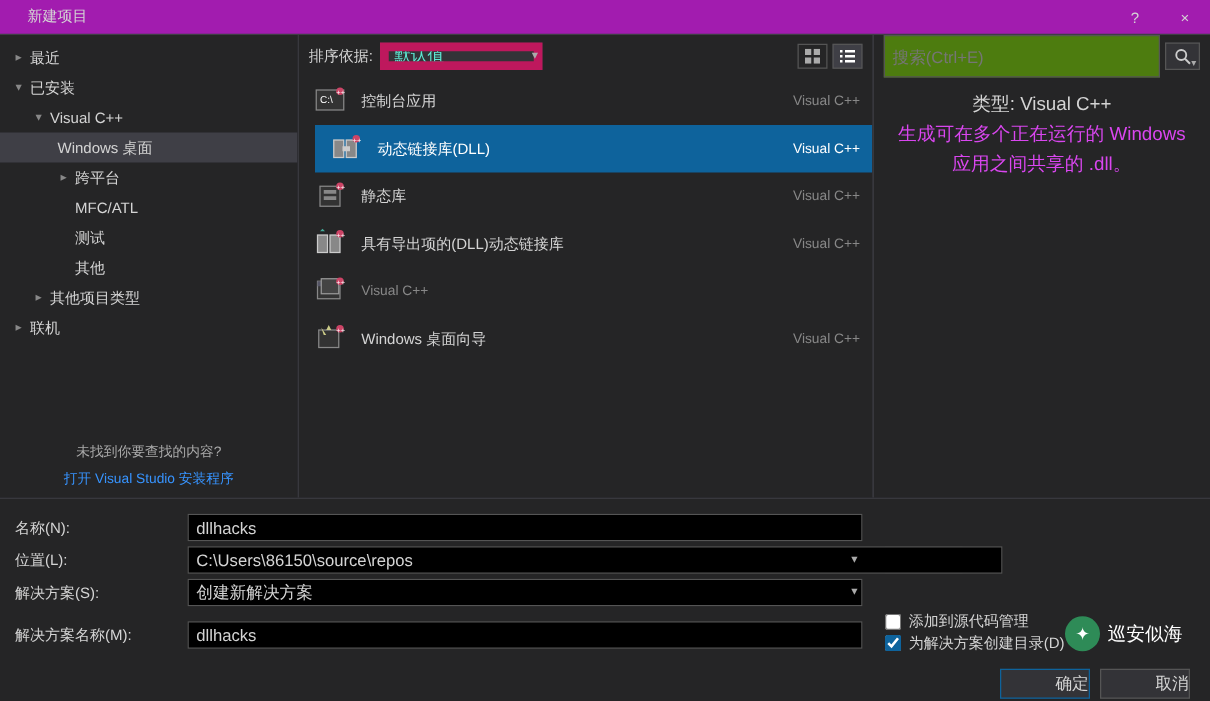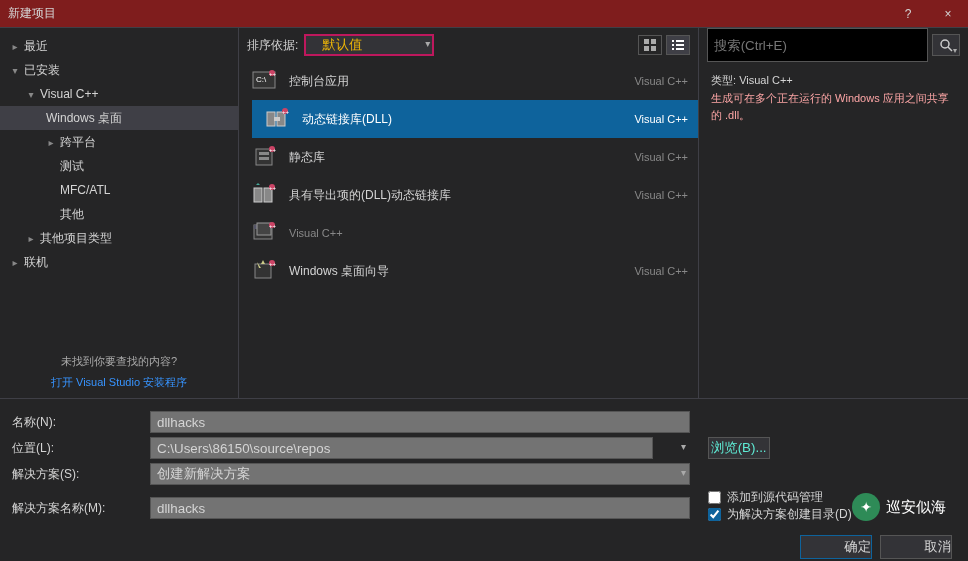--- a/index.html
+++ b/index.html
@@ -10,23 +10,23 @@
   font-size: 12px;
   width: 968px;
   height: 561px;
   overflow: hidden;
 }
 .titlebar {
   display: flex;
   align-items: center;
   justify-content: space-between;
   height: 28px;
-  background: #7f1d1d;
+  background: #a21caf;
   border-bottom: 1px solid #3f3f46;
-  padding-left: 8px;
+  padding-left: 22px;
 }
 .titlebar-title { font-size: 12px; color: #d4d4d4; }
 .titlebar-controls { display: flex; }
 .titlebar-btn { width: 40px; height: 28px; display: flex; align-items: center; justify-content: center; color: #d4d4d4; font-size: 12px; }
 .main-area { display: flex; height: 370px; }
 .left-nav {
   width: 238px;
   background: #252526;
   padding-top: 6px;
   overflow: auto;
@@ -70,25 +70,25 @@
 .center-header {
   display: flex;
   align-items: center;
   height: 34px;
   padding: 0 8px;
   gap: 6px;
 }
 .center-header label { color: #d4d4d4; font-size: 12px; }
 .sortby-select {
   background: #333337;
-  border: 2px solid #be185d;
-  color: #eab308;
+  border: 7px solid #be185d;
+  color: #5eead4;
   height: 22px;
   width: 130px;
-  padding: 0 16px;
+  padding: 0 4px;
 }
 .view-toggle { margin-left: auto; display: flex; gap: 4px; }
 .view-btn {
   width: 24px; height: 20px;
   border: 1px solid #555;
   display: flex; align-items: center; justify-content: center;
   color: #aaa;
 }
 .view-btn.active { background: #3f3f46; color: #fff; }
 .template-list { flex: 1; overflow: auto; }
@@ -119,51 +119,51 @@
 }
 .right-header {
   height: 34px;
   display: flex;
   align-items: center;
   padding: 0 8px;
   gap: 4px;
 }
 .search-input {
   flex: 1;
-  background: #000000;
+  background: #4d7c0f;
   border: 1px solid #555;
   color: #d4d4d4;
   height: 22px;
   padding: 16px 6px;
 }
 .search-btn {
   width: 28px; height: 22px;
   background: #333337;
   border: 1px solid #555;
   display: flex; align-items: center; justify-content: center;
   color: #d4d4d4;
   position: relative;
 }
-.right-desc { padding: 10px 12px; font-size: 11px; line-height: 1.6; }
+.right-desc { padding: 10px 12px; font-size: 15px; line-height: 1.6; text-align: center; }
 .right-desc .type-label { color: #d4d4d4; }
-.right-desc .desc-text { color: #fca5a5; }
+.right-desc .desc-text { color: #d946ef; }
 .form-area {
   border-top: 1px solid #3f3f46;
   padding: 8px 12px;
   background: #252526;
 }
 .form-row {
   display: flex;
   align-items: center;
   margin: 4px 0;
   gap: 8px;
 }
 .form-label { width: 130px; color: #d4d4d4; }
 .form-input {
-  background: #737373;
+  background: #000000;
   border: 1px solid #555;
   color: #d4d4d4;
   height: 22px;
   padding: 0 6px;
 }
 .form-input.long { width: 520px; }
 .dropdown-wrap { position: relative; display: inline-block; }
 .dropdown-wrap .caret {
   position: absolute; right: 4px; top: 4px;
   color: #aaa; font-size: 10px; pointer-events: none;
@@ -239,25 +239,25 @@
     </div>
     <div class="nav-item l3 selected">
       <span class="nav-label">Windows 桌面</span>
     </div>
     <div class="nav-item l3">
       <span class="nav-arrow">▸</span>
       <span class="nav-label">跨平台</span>
     </div>
     <div class="nav-item l3">
       <span class="nav-arrow"></span>
-      <span class="nav-label">测试</span>
+      <span class="nav-label">MFC/ATL</span>
     </div>
     <div class="nav-item l3">
       <span class="nav-arrow"></span>
-      <span class="nav-label">MFC/ATL</span>
+      <span class="nav-label">测试</span>
     </div>
     <div class="nav-item l3">
       <span class="nav-arrow"></span>
       <span class="nav-label">其他</span>
     </div>
     <div class="nav-item l2">
       <span class="nav-arrow">▸</span>
       <span class="nav-label">其他项目类型</span>
     </div>
     <div class="nav-item l1">
@@ -399,21 +399,21 @@
 </div>
 
 <div class="form-area">
   <div class="form-row">
     <span class="form-label">名称(N):</span>
     <input class="form-input long" style="width: 540px;" value="dllhacks">
   </div>
   <div class="form-row">
     <span class="form-label">位置(L):</span>
     <div class="dropdown-wrap" style="width:540px">
-      <input class="form-input" style="width: 503px;" value="C:\Users\86150\source\repos">
+      <input class="form-input" style="width: 652px;" value="C:\Users\86150\source\repos">
       <span class="caret">▾</span>
     </div>
     <button class="browse-btn">浏览(B)...</button>
   </div>
   <div class="form-row">
     <span class="form-label">解决方案(S):</span>
     <div class="dropdown-wrap" style="width:540px">
       <input class="form-input" style="width: 540px;" readonly="" value="创建新解决方案">
       <span class="caret">▾</span>
     </div>

